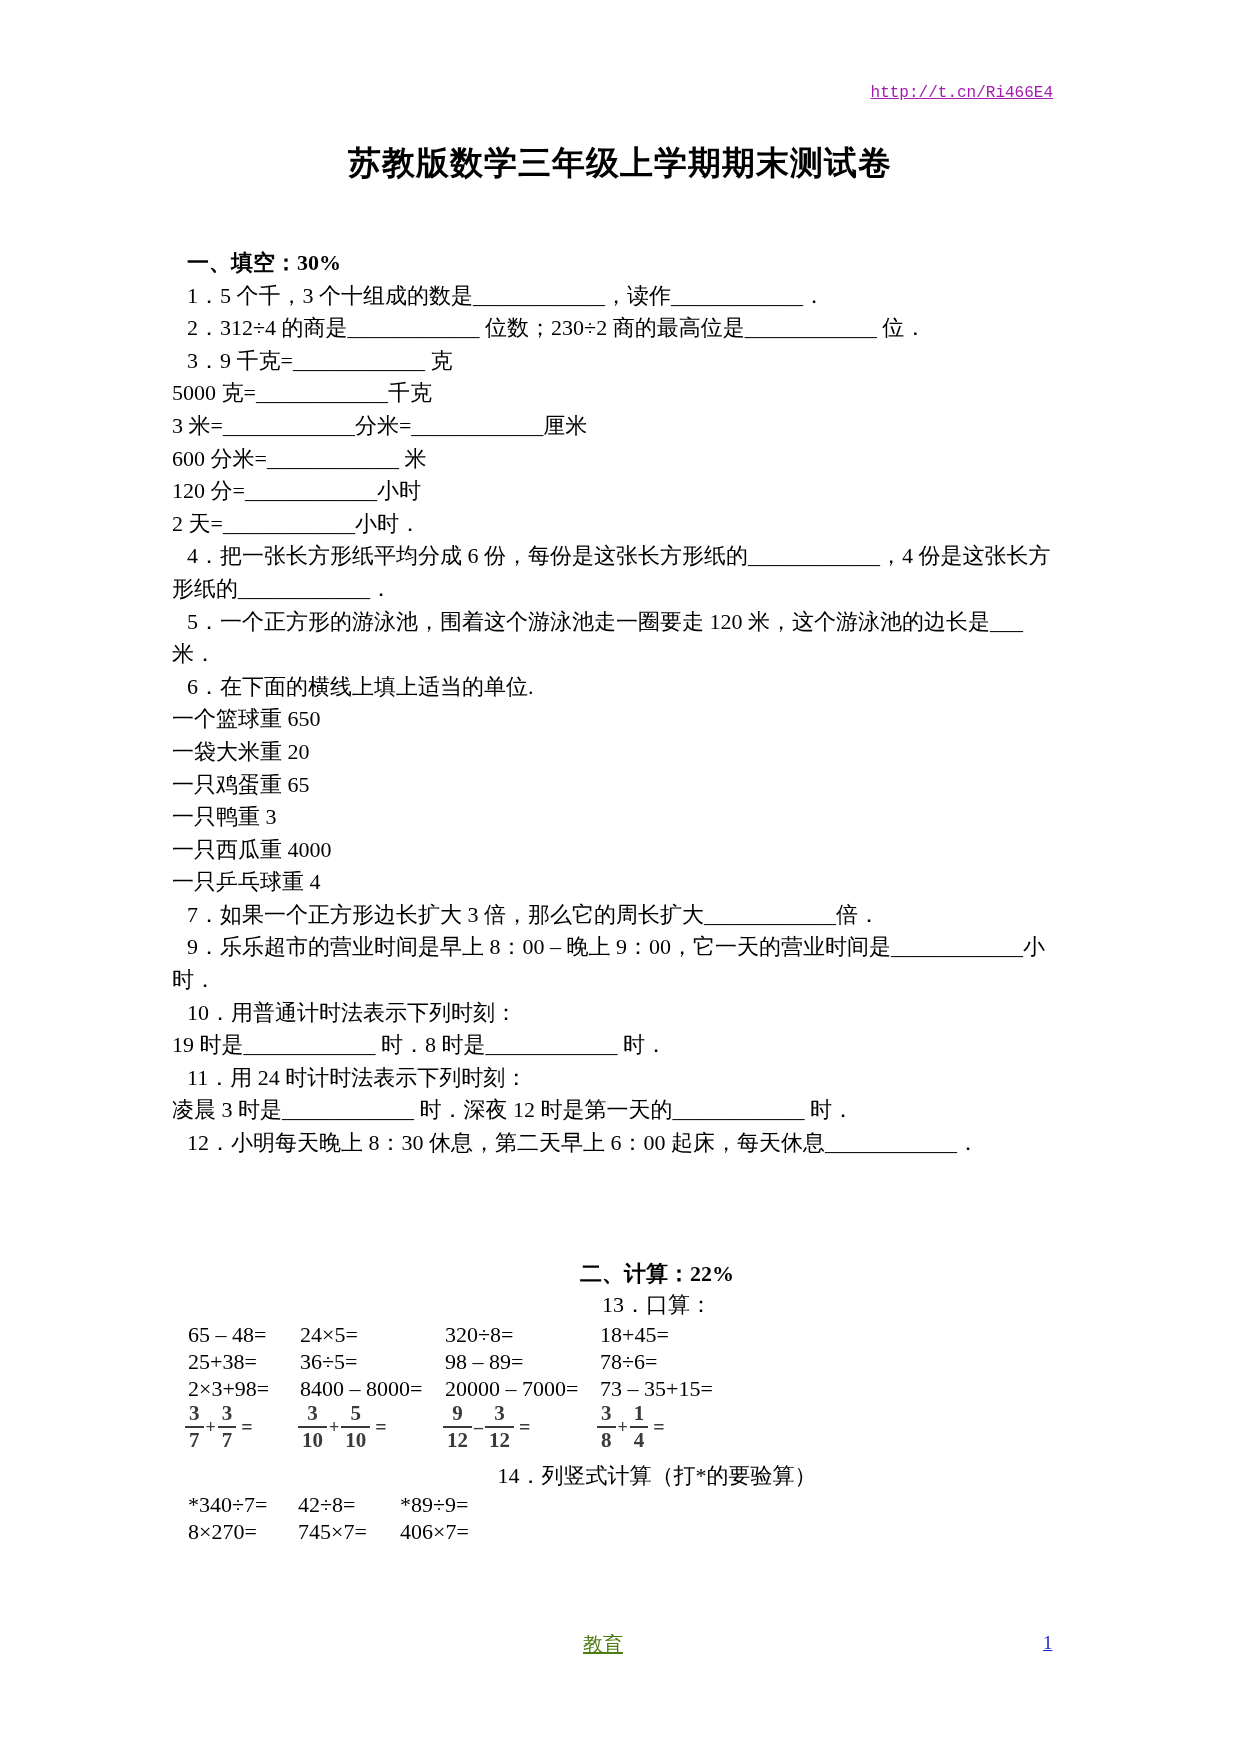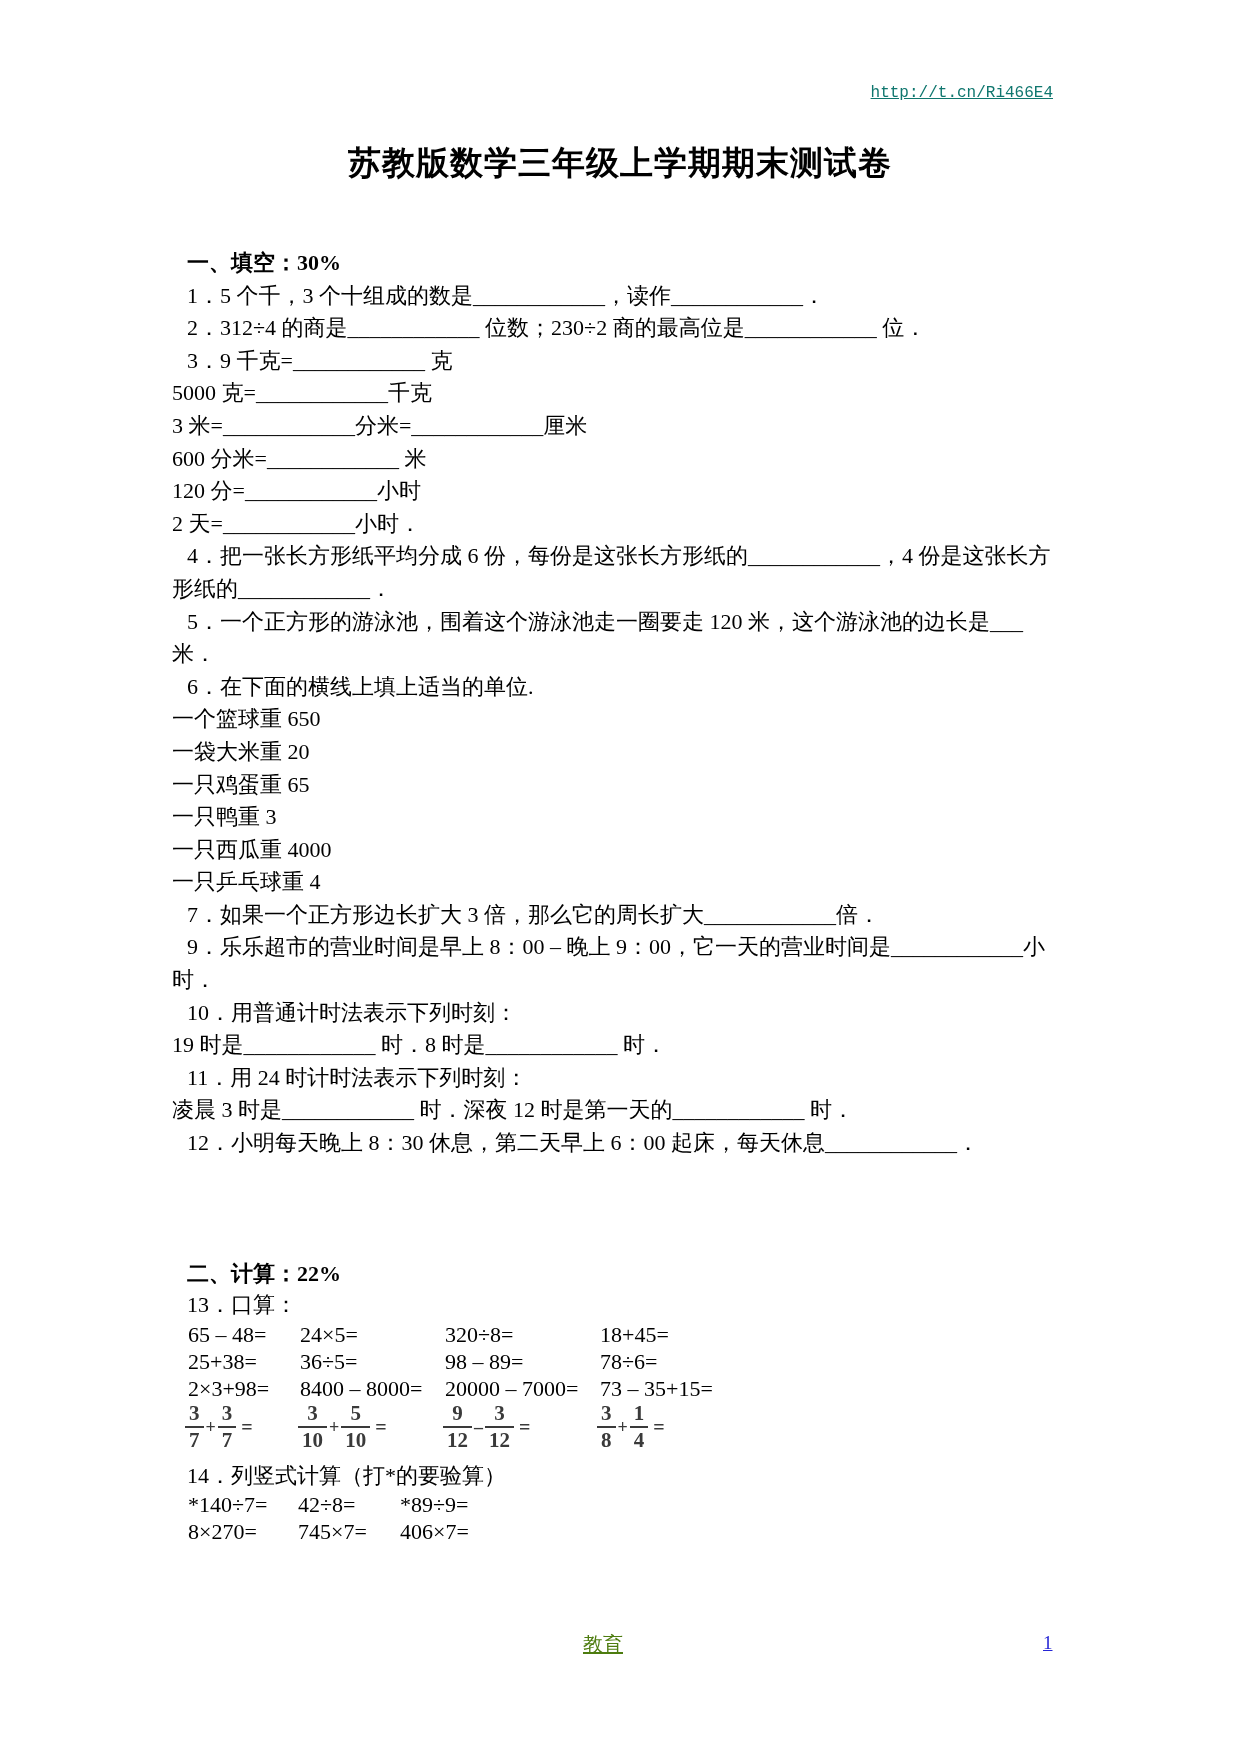--- a/index.html
+++ b/index.html
@@ -4,40 +4,40 @@
 <style>
   html,body{margin:0;padding:0;background:#e8e8e8;}
   .page{
     position:relative;width:1241px;height:1754px;margin:0 auto;
     background:#ffffff;color:#000;overflow:hidden;
     font-family:"Liberation Serif", serif;
   }
   .url-link{
     position:absolute;top:84px;right:188px;
     font-family:"Liberation Mono", monospace;
-    font-size:16px;color:#0f766e;text-decoration:underline;cursor:pointer;
+    font-size:16px;color:#a21caf;text-decoration:underline;cursor:pointer;
   }
   .doc-title{
     position:absolute;top:141px;left:160px;width:920px;text-align:center;
     font-size:33px;font-weight:bold;letter-spacing:1px;white-space:nowrap;
   }
   .sec1{
     position:absolute;top:247px;left:172px;width:940px;font-size:22px;
   }
   .sec1 .ln{height:32.6px;line-height:32.6px;white-space:nowrap;}
   .bold{font-weight:bold;}
   .ind{padding-left:15px;}
   .row{
     position:absolute;left:172px;width:940px;height:33px;line-height:33px;
     font-size:22px;white-space:nowrap;
   }
   .row .cell{position:absolute;top:0;}
   .c0{left:16px}.c1{left:128px}.c2{left:273px}.c3{left:428px}
   .d0{left:16px}.d1{left:126px}.d2{left:228px}
-  .lbl{padding-left:15px;}
+  .lbl{padding-left:15px;text-align:center;}
   #s2-heading{top:1257px;font-weight:bold;}
   #q13-label{top:1288px;}
   #q13-r0{top:1318px;}
   #q13-r1{top:1345px;}
   #q13-r2{top:1372px;}
   #q14-label{top:1459px;}
   #q14-r0{top:1488px;}
   #q14-r1{top:1515px;}
   .fr-row{position:absolute;left:172px;top:1401px;width:940px;height:56px;}
   .fgroup{
@@ -169,21 +169,21 @@
           <span class="nu">1</span>
           <span class="de">4</span>
         </span>
       <span class="feq">=</span>
     </span>
   </div>
 
   <div class="row lbl" id="q14-label">14．列竖式计算（打*的要验算）</div>
 
   <div class="row" id="q14-r0">
-    <span class="cell d0">*140÷7=</span>
+    <span class="cell d0">*340÷7=</span>
     <span class="cell d1">42÷8=</span>
     <span class="cell d2">*89÷9=</span>
   </div>
   <div class="row" id="q14-r1">
     <span class="cell d0">8×270=</span>
     <span class="cell d1">745×7=</span>
     <span class="cell d2">406×7=</span>
   </div>
 
   <a class="footer-link">教育</a>

